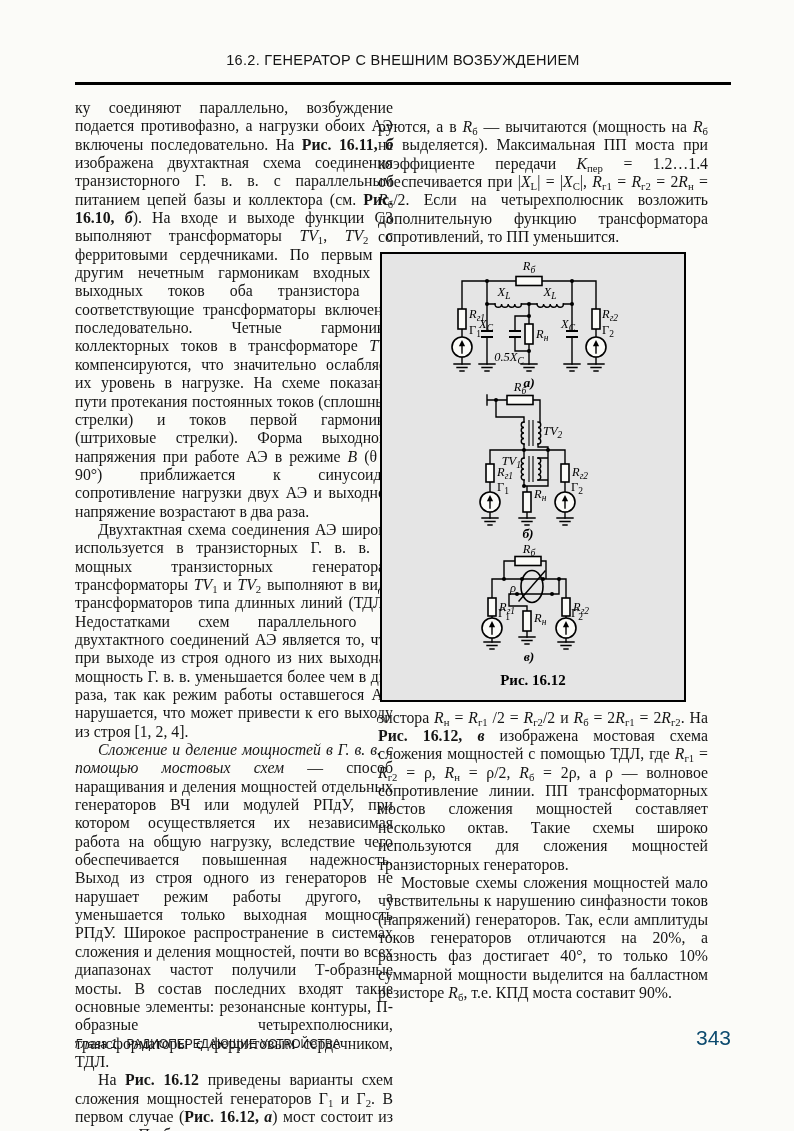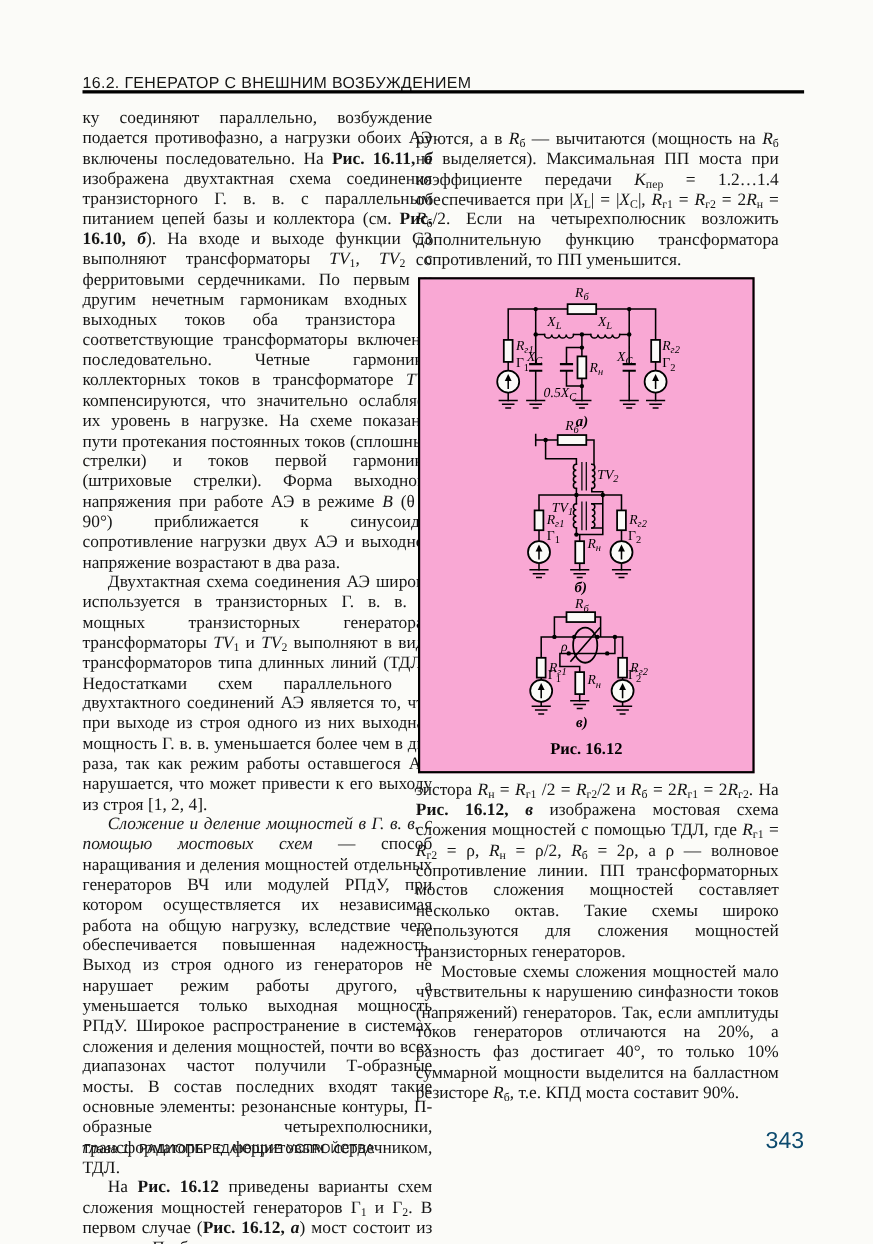--- a/index.html
+++ b/index.html
@@ -5,40 +5,40 @@
   html,body{margin:0;padding:0;}
   body{
     width:794px;height:1131px;
     background:#fbfbf8;
     font-family:"Liberation Serif", serif;
     color:#151515;
     position:relative;
     overflow:hidden;
   }
   .header{
-    position:absolute;left:75px;width:656px;top:68px;
-    text-align:left;
+    position:absolute;left:75px;width:656px;top:52px;
+    text-align:center;
     font-family:"Liberation Sans", sans-serif;
     font-size:14.5px;letter-spacing:0.3px;
   }
   .header-rule{
     position:absolute;left:75px;width:656px;top:82px;height:3px;background:#000;
   }
   .col{
     position:absolute;top:99px;
     font-size:15.8px;line-height:18.35px;
     text-align:justify;
   }
   .col p{margin:0;padding:0;}
   .col p.indent{text-indent:23px;}
   .left-col{left:75px;width:318px;}
   .right-col{left:378px;width:330px;margin-top:19px;}
   sub{font-size:68%;vertical-align:-0.25em;line-height:0;}
   .figure-box{
-    width:302px;border:2px solid #000;background:#f9a8d4;
+    width:302px;border:2px solid #000;background:#e5e5e5;
     margin:6px 0 7px 2px;
   }
   .footer-left{
     position:absolute;left:75px;top:1037px;
     font-family:"Liberation Sans", sans-serif;
     font-size:12px;color:#1a1a1a;
   }
   .footer-left .chap{font-style:italic;}
   .footer-left .book{margin-left:6px;}
   .page-num{

